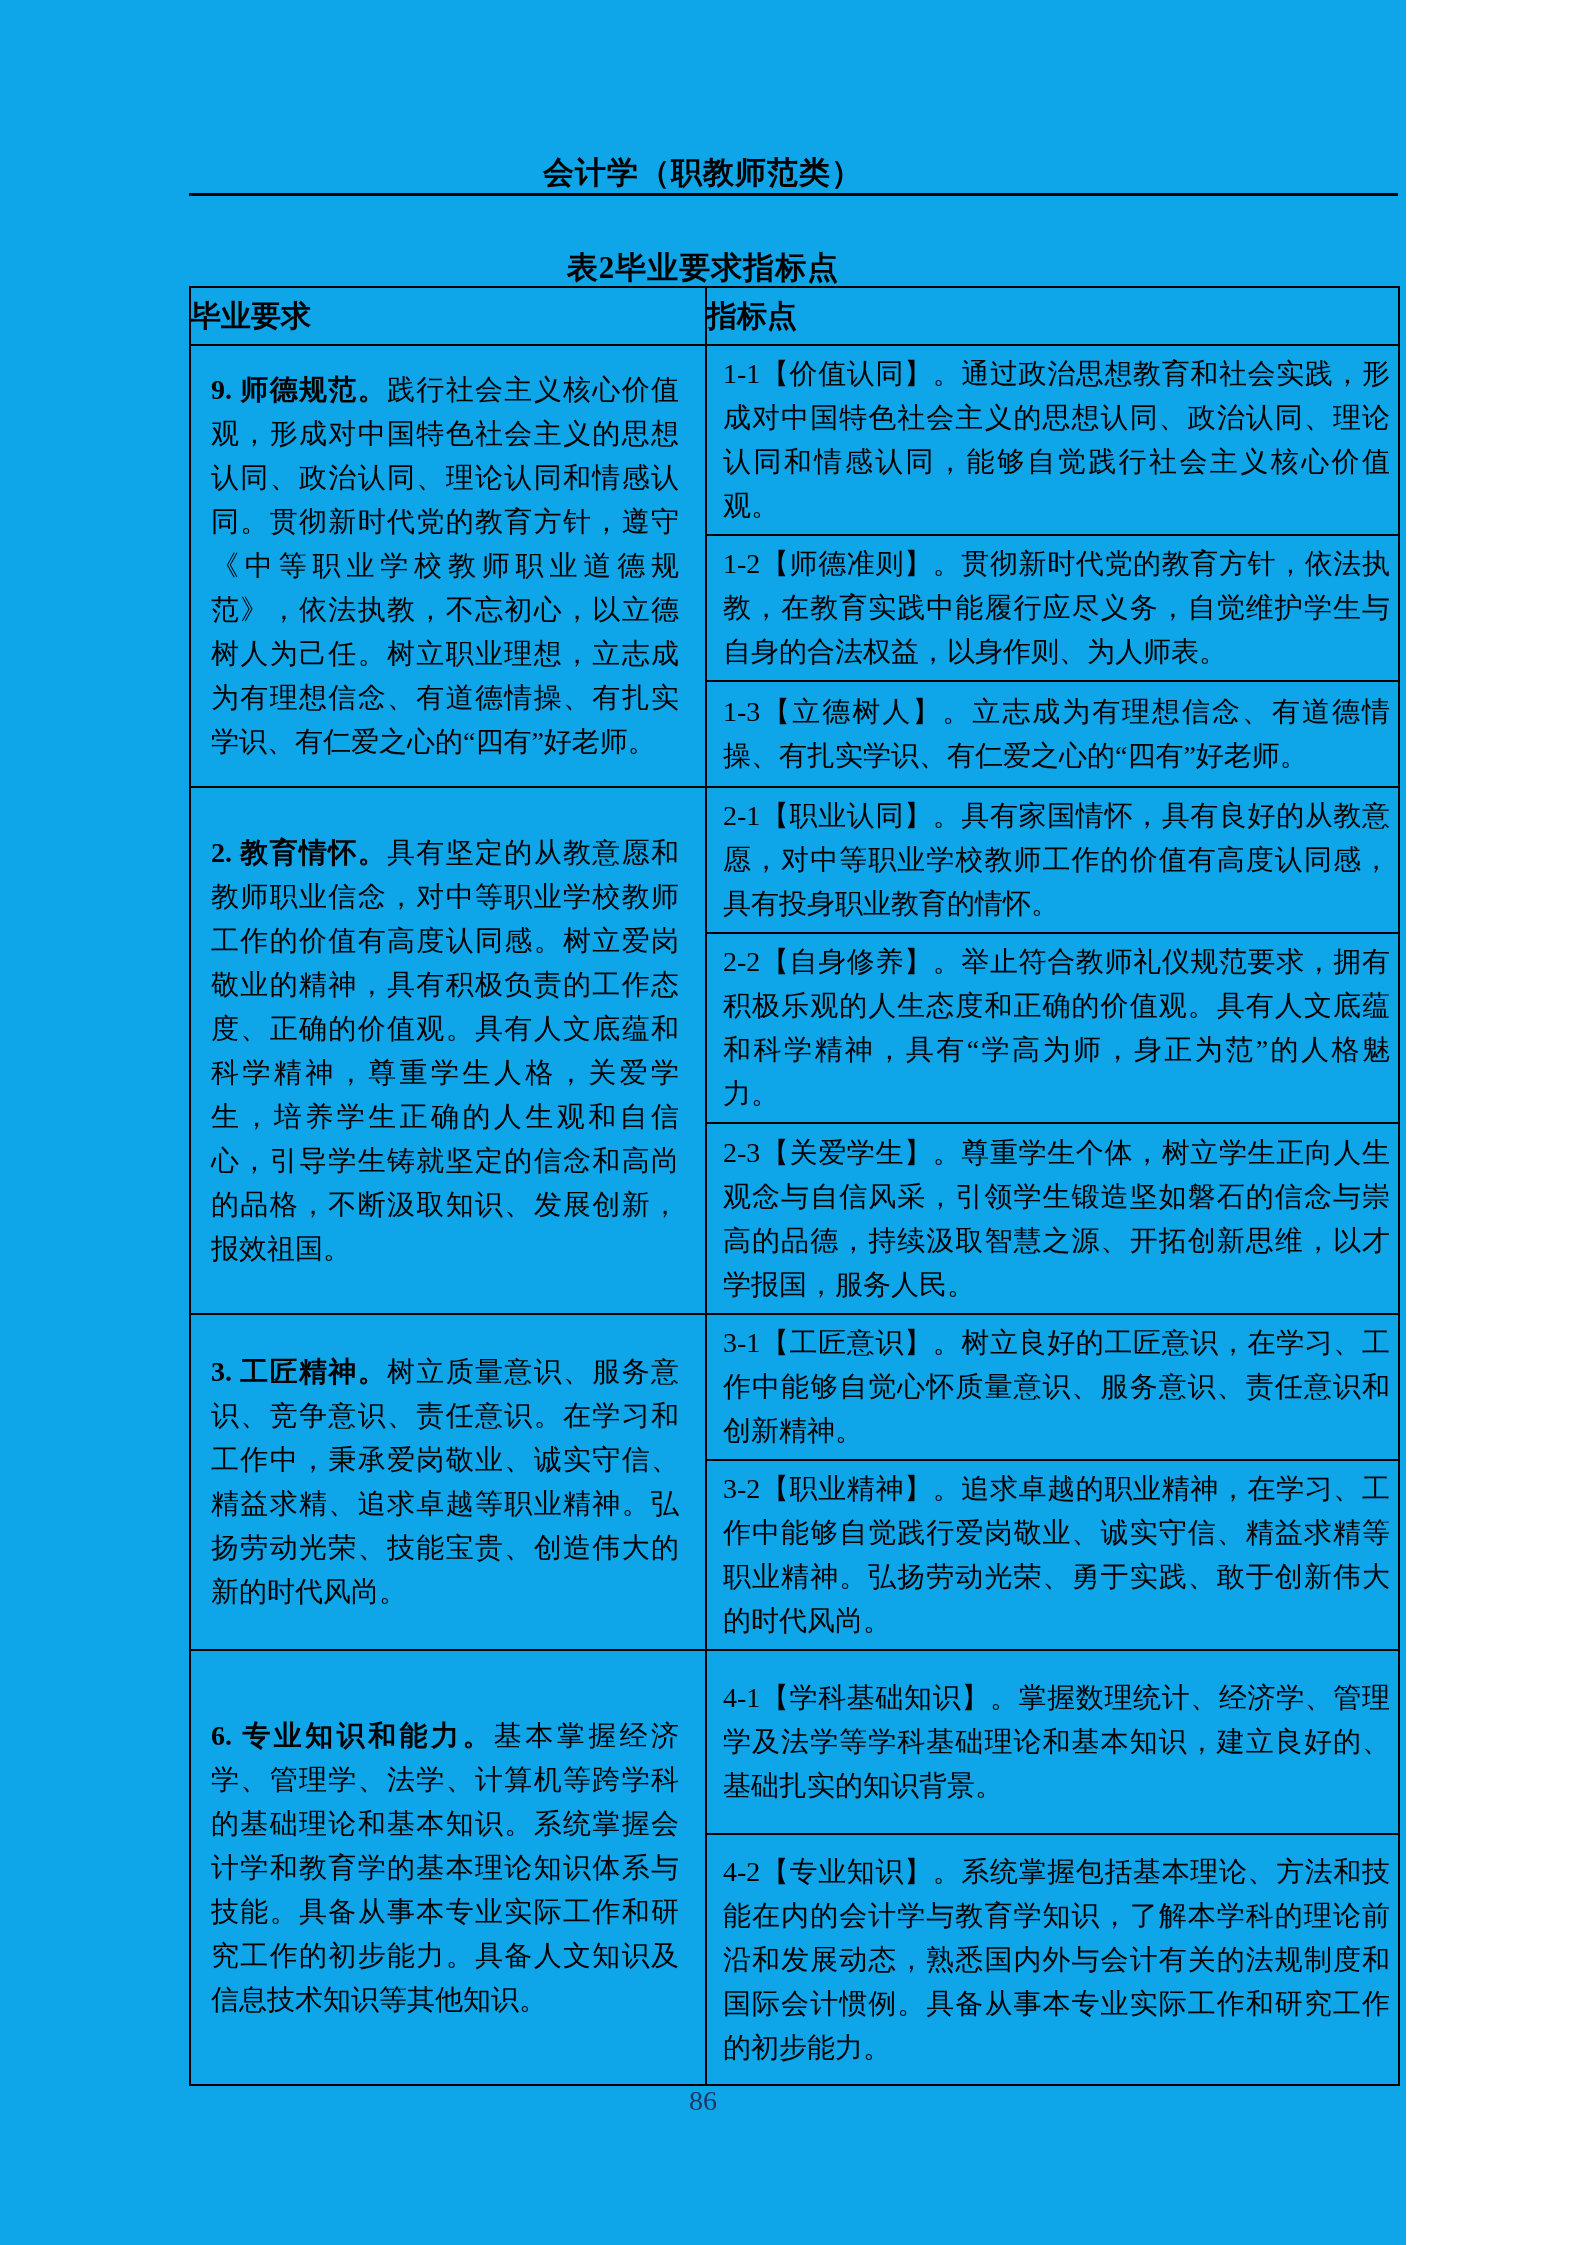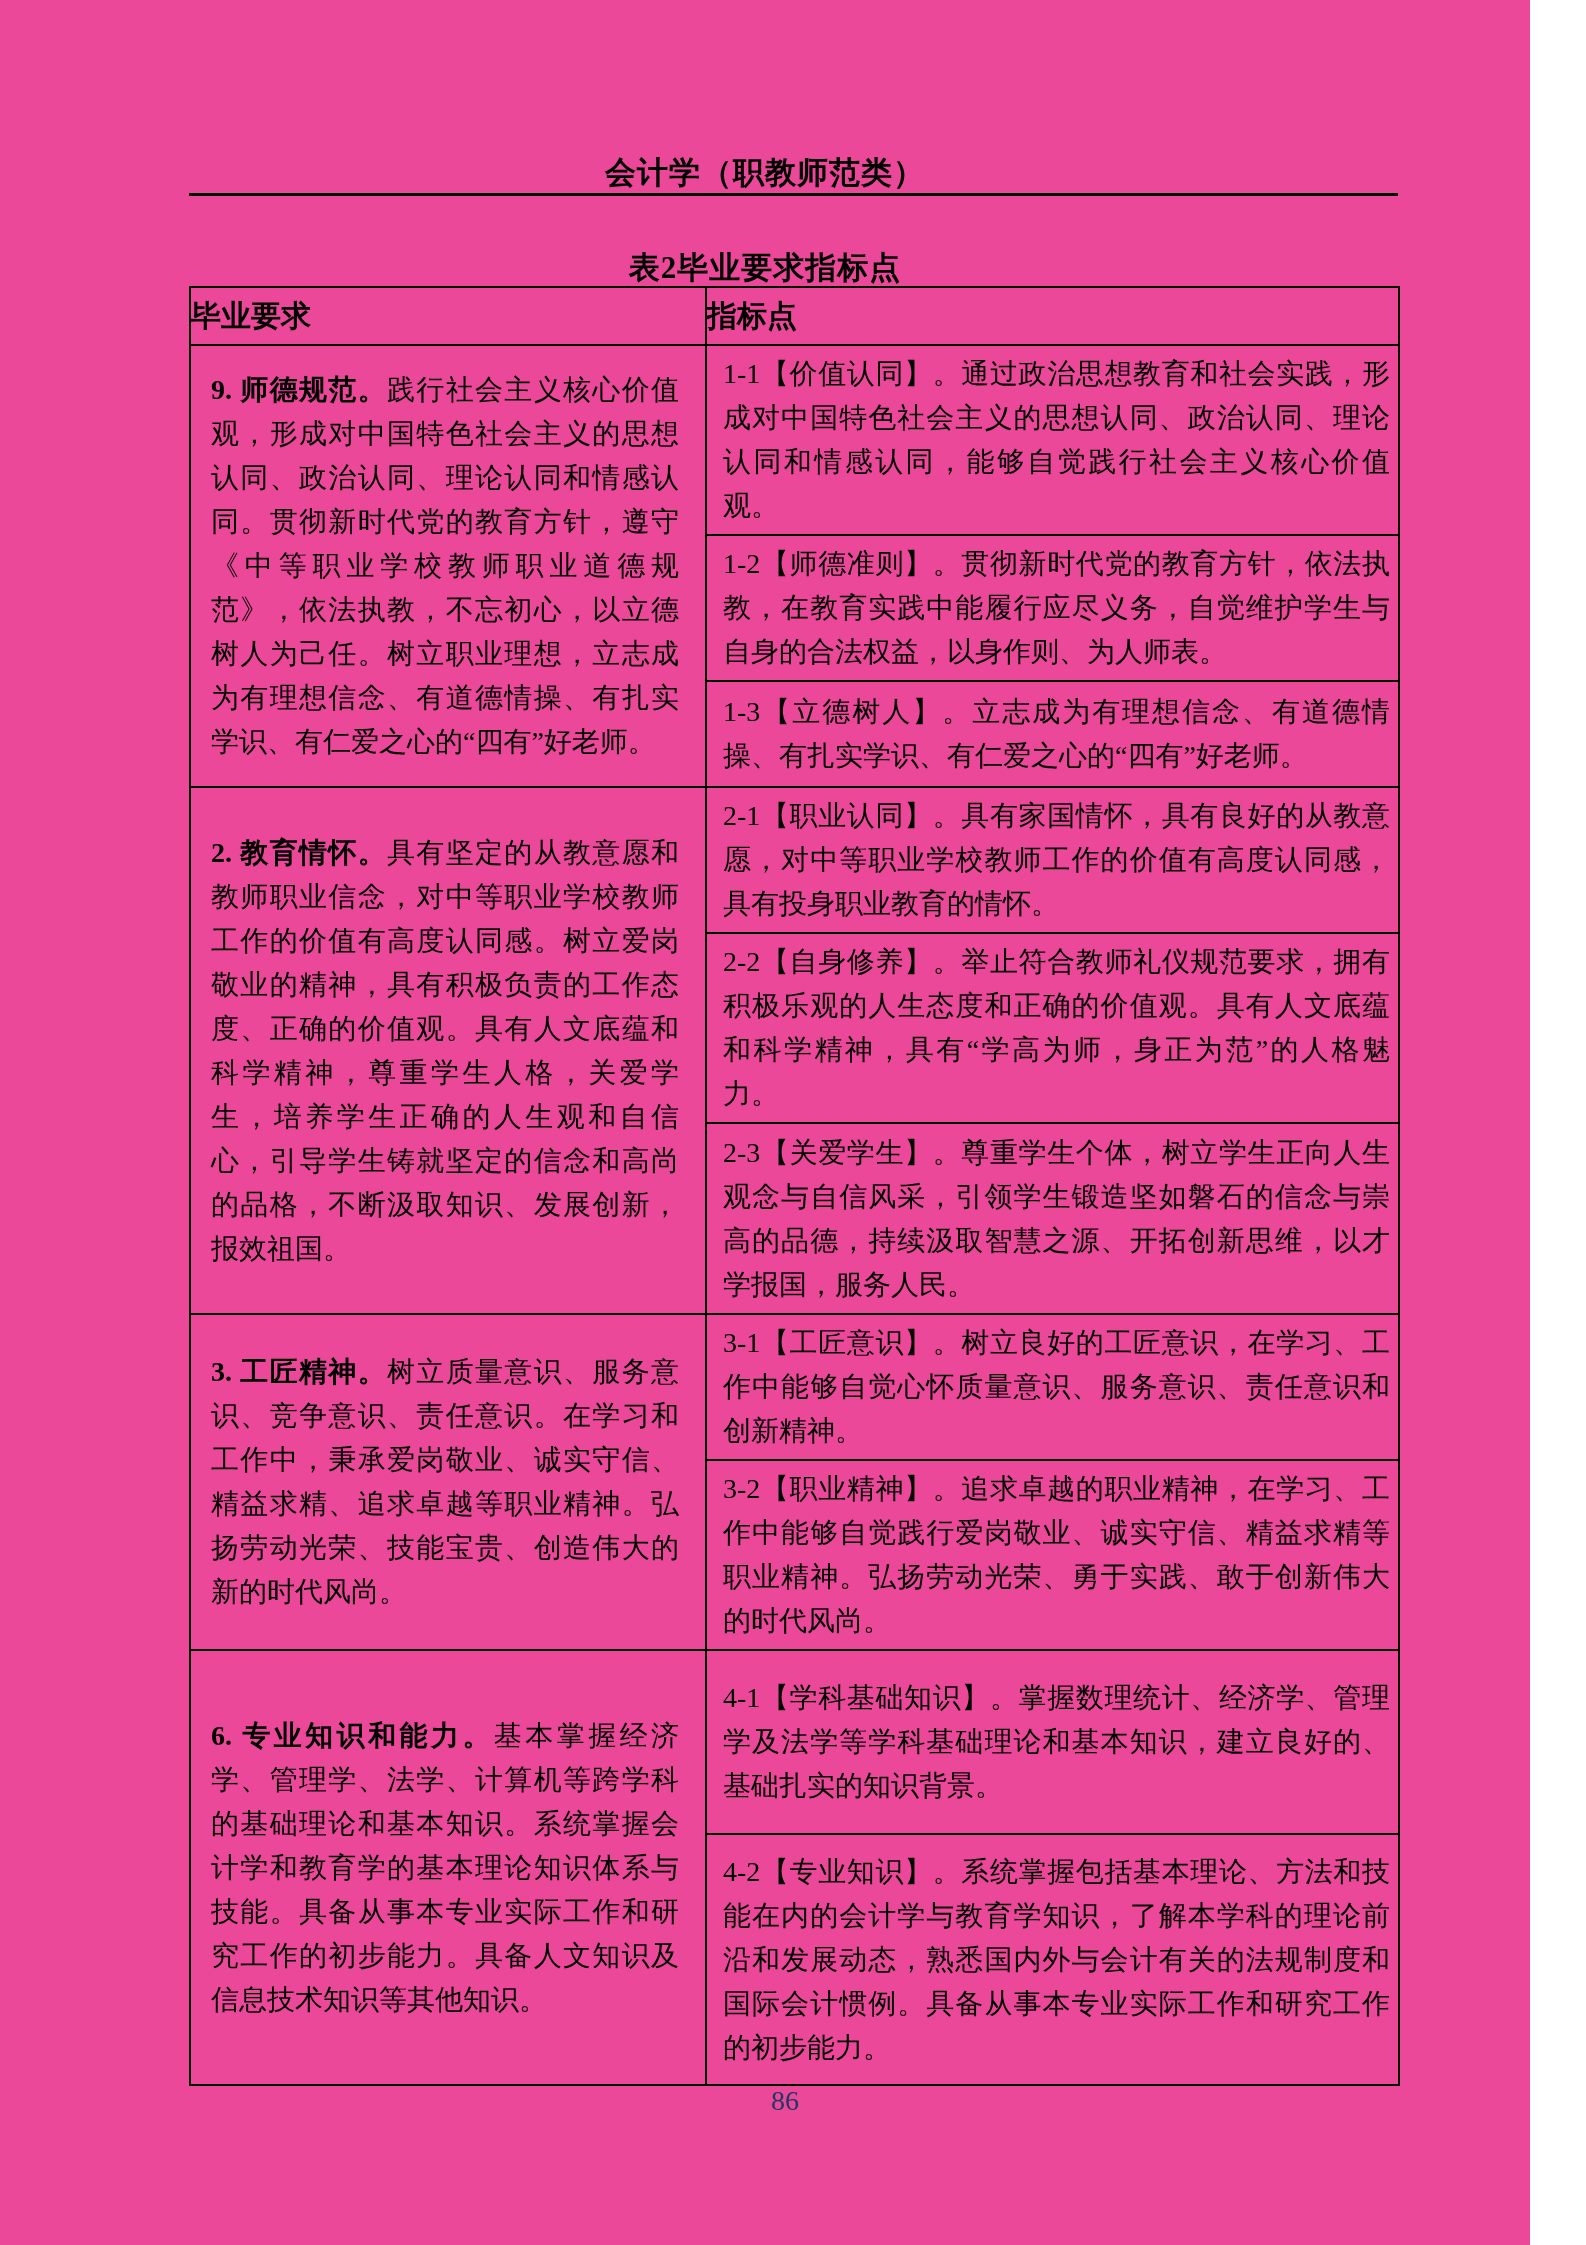--- a/index.html
+++ b/index.html
@@ -1,33 +1,33 @@
 <!DOCTYPE html>
 <html><head>
 <meta charset="utf-8">
 <style>
   html,body{margin:0;padding:0;background:#fff;}
-  .page{position:relative;width:1530px;height:2245px;background:#ec4899;overflow:hidden;
+  .page{position:relative;width:1406px;height:2245px;background:#0ea5e9;overflow:hidden;
         font-family:"Liberation Serif","DejaVu Serif",serif;color:#000;}
   .header-title{position:absolute;top:154px;left:0;width:100%;text-align:center;
         font-family:"Liberation Sans","DejaVu Sans",sans-serif;font-weight:bold;
         font-size:31px;line-height:38px;letter-spacing:1px;}
   .header-rule{position:absolute;top:193px;left:189px;width:1209px;height:3px;background:#000;}
   .table-title{position:absolute;top:250px;left:0;width:100%;text-align:center;
         font-weight:bold;font-size:31px;line-height:36px;letter-spacing:1px;}
   table.req-table{position:absolute;top:286px;left:189px;width:1209px;
         border-collapse:collapse;table-layout:fixed;}
   .req-table th,.req-table td{border:2px solid #000;vertical-align:middle;
         font-size:28px;line-height:44px;}
   .req-table th{height:56px;font-weight:bold;font-size:30px;text-align:left;padding:0;}
   td.req{padding:6px 26px 6px 20px;text-align:justify;text-justify:inter-character;}
   td.ind{padding:6px 8px 6px 16px;text-align:justify;text-justify:inter-character;font-family:Liberation Serif, serif;}
   .lead{font-weight:bold;}
   .page-number{position:absolute;top:2084px;left:0;width:100%;text-align:center;
-        font-size:28px;line-height:34px;margin-left:20px;}
+        font-size:28px;line-height:34px;}
 </style>
 </head>
 <body>
 
 <div class="page">
 
   <div class="header-title">会计学（职教师范类）</div>
   <div class="header-rule"></div>
 
   <div class="table-title">表2毕业要求指标点</div>

